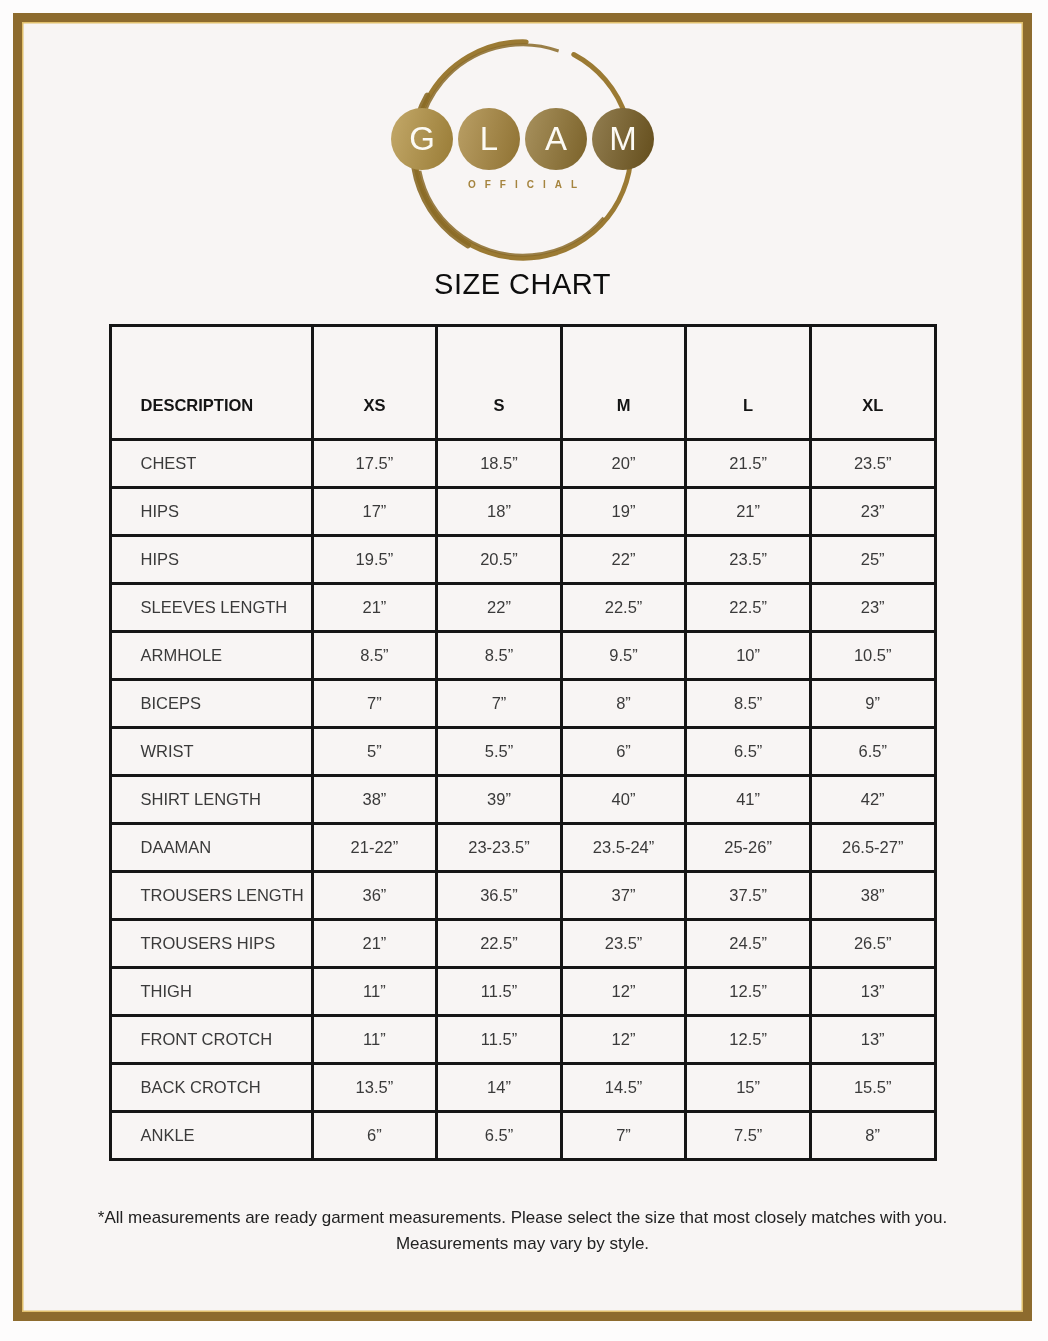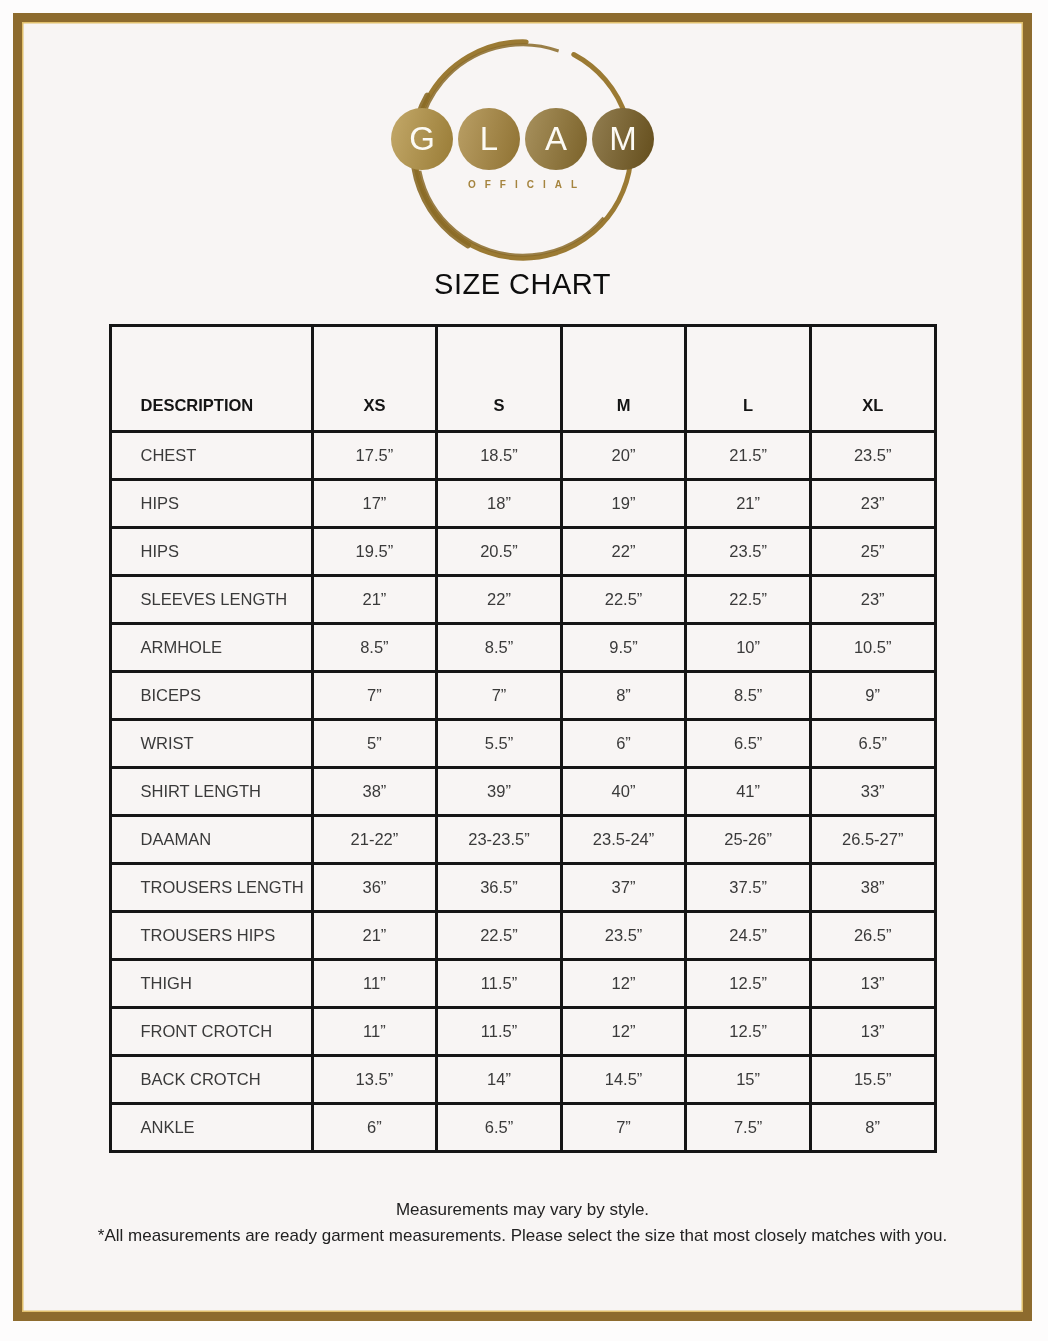--- a/index.html
+++ b/index.html
@@ -64,21 +64,21 @@
   .size-table th, .size-table td{
     border:3px solid #151515;
     color:#3a3a3a;
     font-size:16.5px;
     text-align:center;
     padding:0;
   }
   .size-table thead th{
     height:88px;
     vertical-align:bottom;
-    padding-bottom:15px;
+    padding-bottom:23px;
     font-weight:700;
     color:#141414;
   }
   .size-table thead th.desc, .size-table td.desc{
     text-align:left;
     padding-left:29px;
   }
   .size-table tbody td{height:45px;}
   
   .footnote{
@@ -188,21 +188,21 @@
           <td>6”</td>
           <td>6.5”</td>
           <td>6.5”</td>
         </tr>
         <tr>
           <td class="desc">SHIRT LENGTH</td>
           <td>38”</td>
           <td>39”</td>
           <td>40”</td>
           <td>41”</td>
-          <td>33”</td>
+          <td>42”</td>
         </tr>
         <tr>
           <td class="desc">DAAMAN</td>
           <td>21-22”</td>
           <td>23-23.5”</td>
           <td>23.5-24”</td>
           <td>25-26”</td>
           <td>26.5-27”</td>
         </tr>
         <tr>
@@ -250,17 +250,17 @@
           <td>6”</td>
           <td>6.5”</td>
           <td>7”</td>
           <td>7.5”</td>
           <td>8”</td>
         </tr>
       </tbody>
   </table>
 
   <div class="footnote">
+    <div>*All measurements are ready garment measurements. Please select the size that most closely matches with you.</div>
     <div>Measurements may vary by style.</div>
-    <div>*All measurements are ready garment measurements. Please select the size that most closely matches with you.</div>
   </div>
 
 </div>
 
 </body></html>

